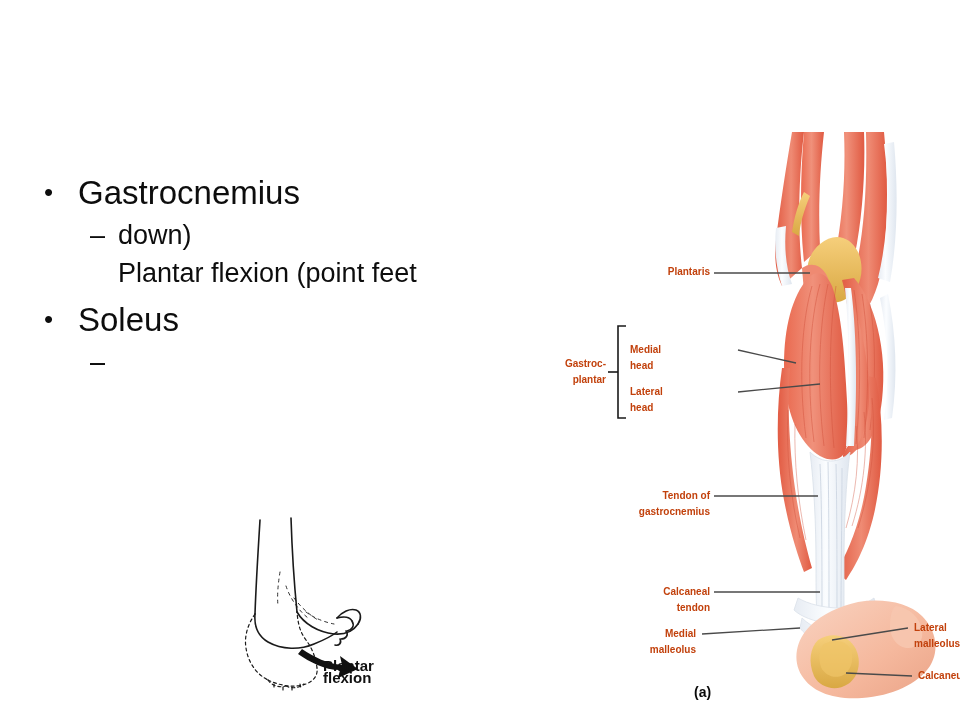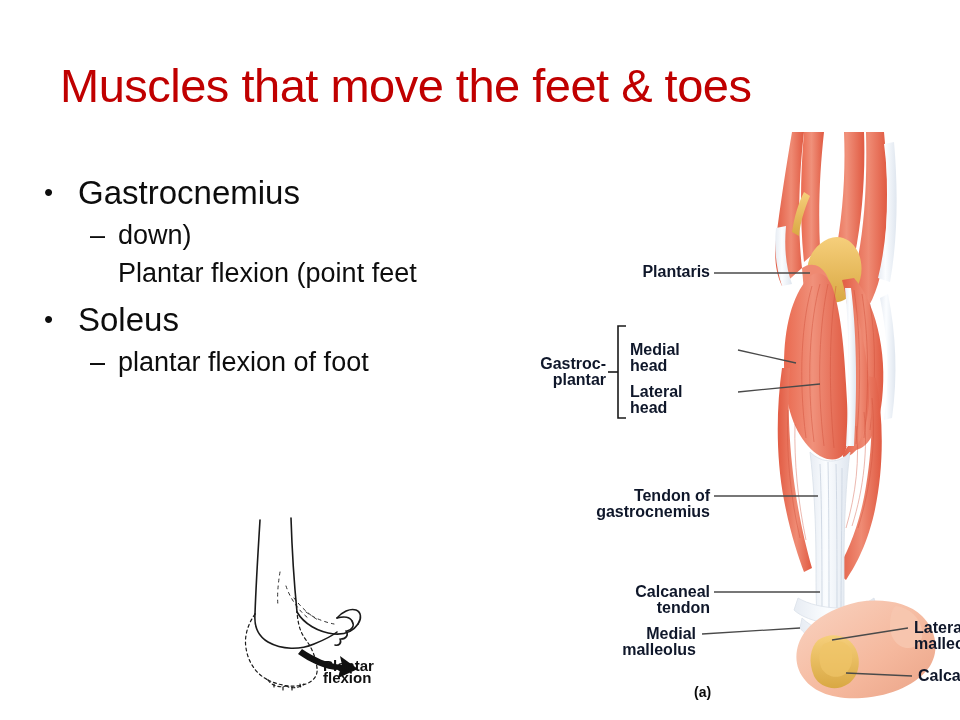--- a/index.html
+++ b/index.html
@@ -99,41 +99,40 @@
     position: absolute;
     left: 596px;
     top: 128px;
     width: 364px;
     height: 592px;
   }
   #anatomy-figure svg { display: block; }
   .anat-label {
     position: absolute;
     font-family: "Liberation Sans", sans-serif;
-    font-size: 16px;
+    font-size: 10px;
     font-weight: 700;
     line-height: 15.5px;
-    color: #0f172a;
+    color: #c2410c;
     white-space: pre-line;
   }
   .anat-label.right-align { text-align: right; }
   .anat-caption {
     position: absolute;
     font-family: "Liberation Sans", sans-serif;
     font-size: 14px;
     font-weight: 700;
     color: #0a0a0a;
   }
 </style>
 </head>
 <body>
 
 <div id="slide">
 
-  <div id="slide-title">Muscles that move the feet &amp; toes</div>
 
   <div id="body-list">
 
     <div class="lvl1">
       <span class="mark">•</span>
       <span>Gastrocnemius</span>
     </div>
 
     <div class="lvl2">
       <span class="mark">–</span>
@@ -147,21 +146,20 @@
       <span class="mark">•</span>
       <span>Soleus</span>
     </div>
 
     <div class="lvl2">
       <span class="mark">–</span>
     </div>
 
     <div class="lvl2">
       <span class="mark">–</span>
-      <span class="txt">plantar flexion of foot</span>
     </div>
 
   </div>
 
   <div id="plantar-figure">
     <svg width="200" height="200" viewBox="0 0 200 200" xmlns="http://www.w3.org/2000/svg">
       <g fill="none" stroke="#1a1a1a" stroke-width="1.6" stroke-linecap="round" stroke-linejoin="round">
 
         <path d="M32 8 C 30 40, 28 72, 27 102"></path>
         <path d="M63 6 C 64 38, 66 70, 69 100"></path>

